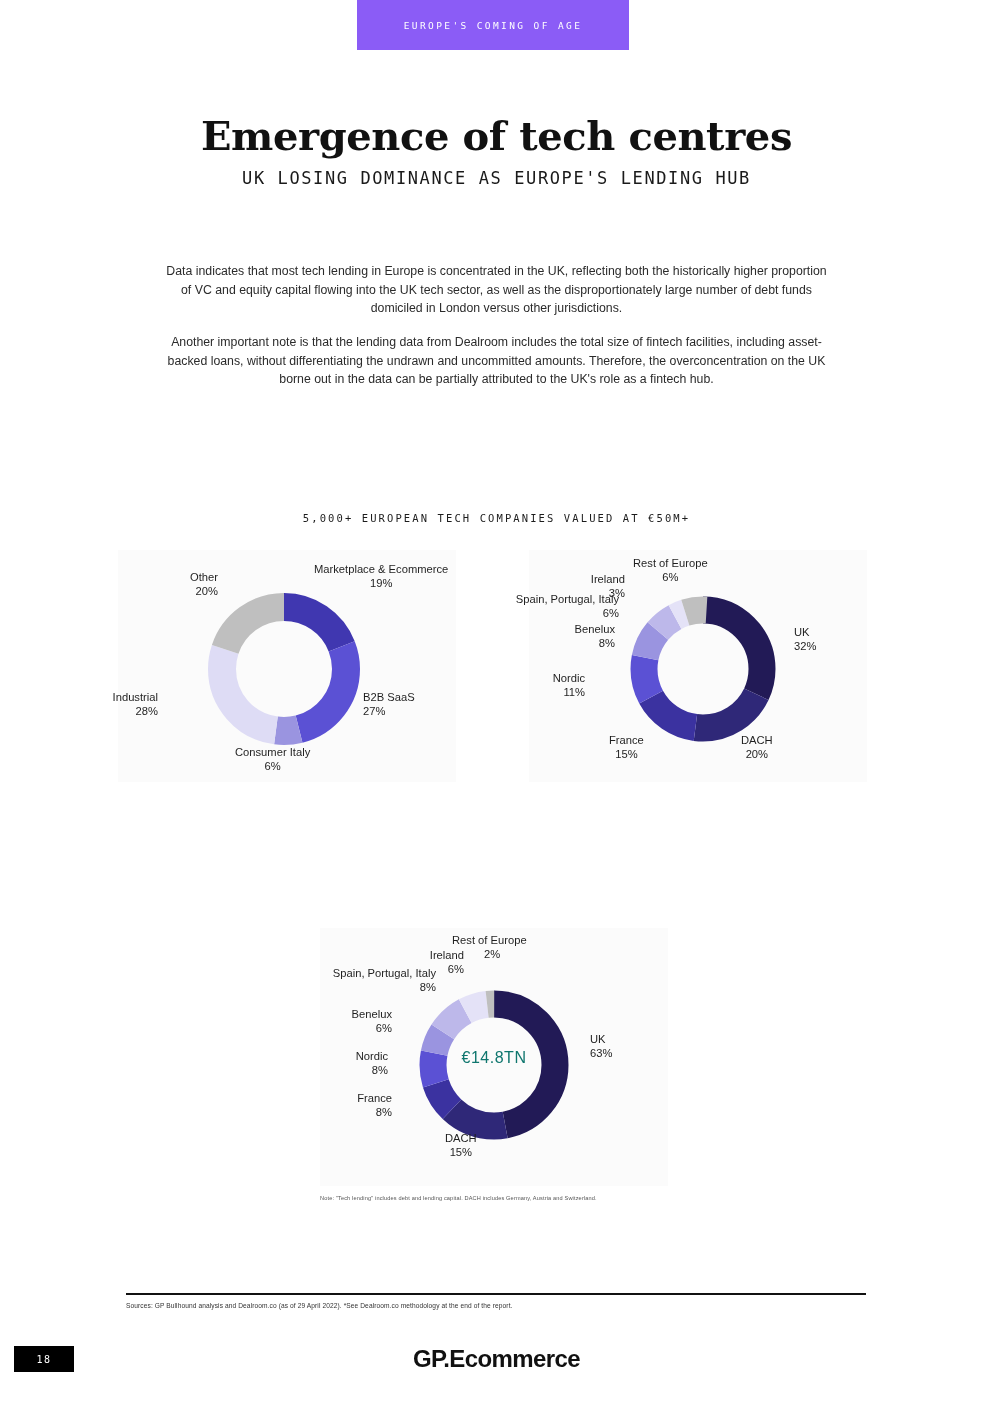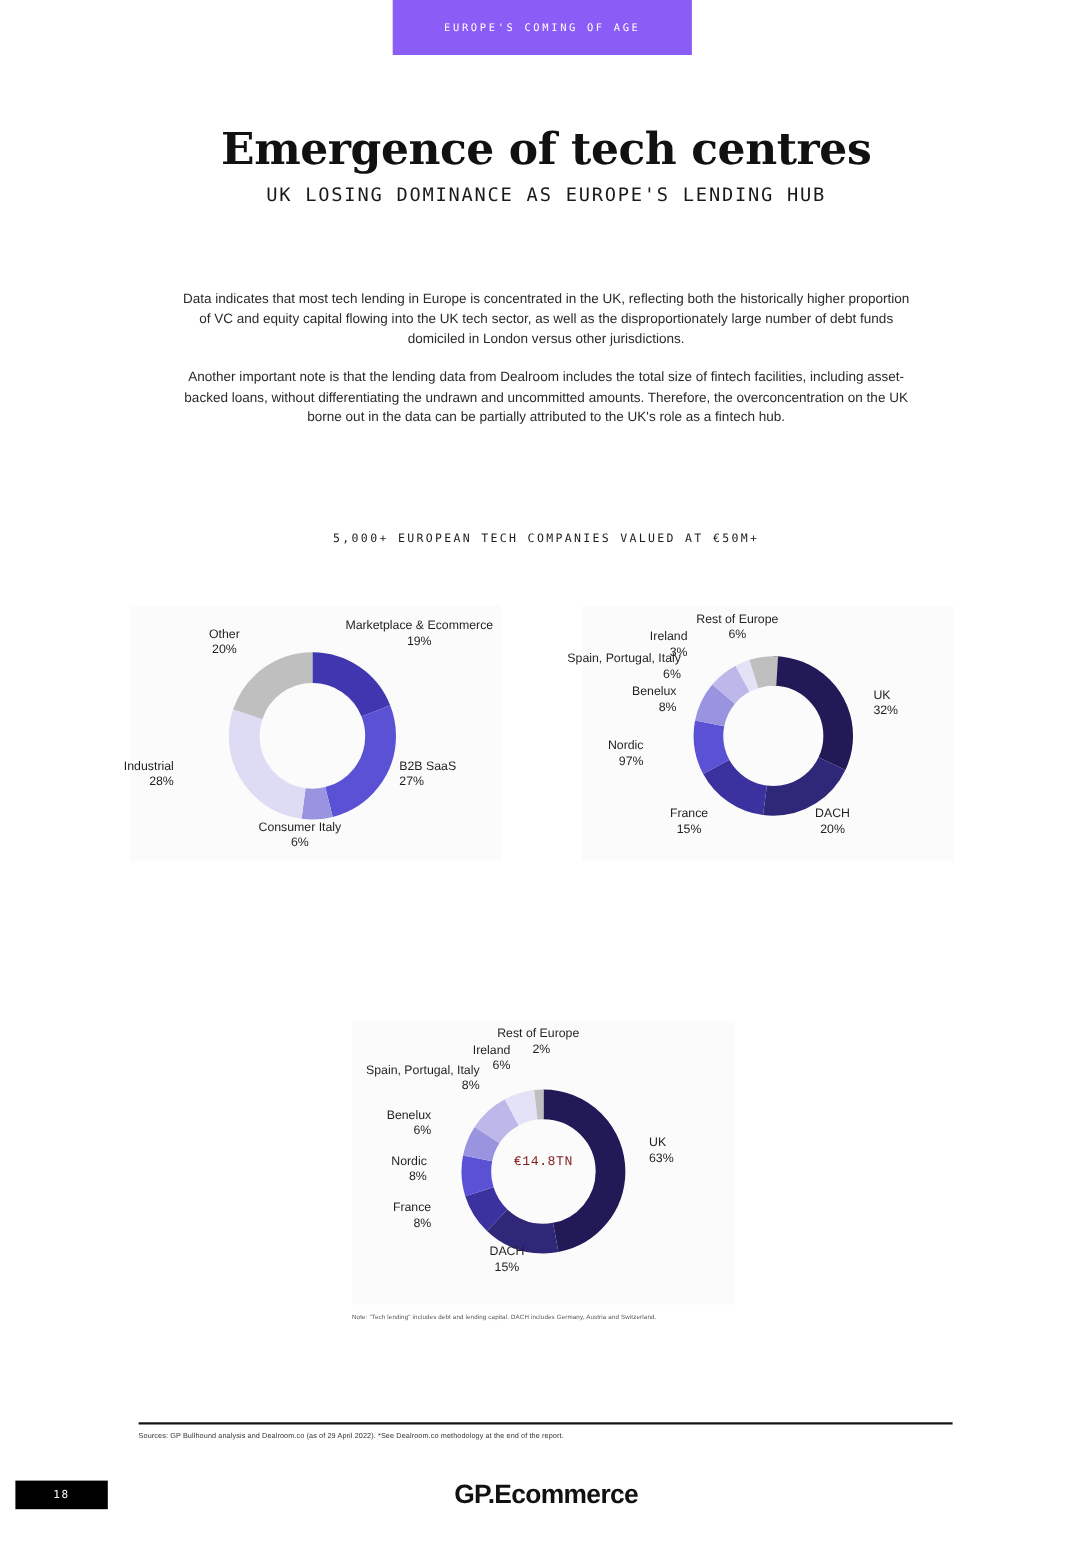--- a/index.html
+++ b/index.html
@@ -37,21 +37,21 @@
   }
   .para.p1{top:262px;}
   .para.p2{top:333px;}
 
   
   .cap{
     position:absolute;width:993px;left:0;text-align:center;
     font-family:"DejaVu Sans Mono","Liberation Mono",monospace;
     font-size:10.5px;letter-spacing:2.1px;color:#1c1c1c;
   }
-  .cap.c1{top:484px;}
+  .cap.c1{top:512px;}
   .cap.c2{top:870px;}
 
   
   .panel{position:absolute;background:#fbfbfb;}
   .panel.pA{left:118px;top:550px;width:338px;height:232px;}
   .panel.pB{left:529px;top:550px;width:338px;height:232px;}
   .panel.pC{left:320px;top:928px;width:348px;height:258px;}
 
   .donut-wrap{position:absolute;}
   .donut{position:absolute;left:0;top:0;}
@@ -60,38 +60,38 @@
     position:absolute;font-size:11.2px;line-height:14px;color:#1f1f1f;
     white-space:nowrap;
   }
   .dlabel .pct{display:block;}
   .dlabel.ctr{text-align:center;}
   .dlabel.rt{text-align:left;}
   .dlabel.lt{text-align:right;}
 
   .centerval{
     position:absolute;text-align:center;
-    font-family:Liberation Mono, monospace;
-    font-size:12px;color:#7f1d1d;letter-spacing:0.5px;
+    font-family:Liberation Sans, sans-serif;
+    font-size:16px;color:#0f766e;letter-spacing:0.5px;
   }
 
   
   .note{
     position:absolute;left:320px;top:1194px;width:310px;
     font-size:5.6px;line-height:8px;color:#555;letter-spacing:0.15px;
   }
 
   
   .rule{position:absolute;left:126px;top:1293px;width:740px;height:2px;background:#111;}
   .sources{
     position:absolute;left:126px;top:1302px;width:760px;
     font-size:6.6px;color:#333;letter-spacing:0.1px;
   }
   .pagebox{
-    position:absolute;left:14px;top:1346px;width:84px;height:26px;background:#000;
+    position:absolute;left:14px;top:1346px;width:60px;height:26px;background:#000;
     display:flex;align-items:center;justify-content:center;
     font-family:"DejaVu Sans Mono","Liberation Mono",monospace;
     font-size:10px;color:#fff;letter-spacing:1.6px;
   }
   .logo{
     position:absolute;left:0;top:1345px;width:993px;text-align:center;
     font-size:24px;font-weight:700;color:#111;letter-spacing:-0.6px;
   }
 </style>
 </head>
@@ -131,21 +131,21 @@
       <span class="pct">27%</span>
     </div>
     <div class="dlabel ctr" style="left:117px;top:195px;">
       <span>Consumer Italy</span>
       <span class="pct">6%</span>
     </div>
     <div class="dlabel lt" style="left:-80px;top:140px;width:120px;">
       <span>Industrial</span>
       <span class="pct">28%</span>
     </div>
-    <div class="dlabel ctr" style="left:72px;top:20px;">
+    <div class="dlabel ctr" style="left:72px;top:20px;text-align:right;">
       <span>Other</span>
       <span class="pct">20%</span>
     </div>
   </div>
 
   <div class="panel pB">
     <div class="donut-wrap" style="left:98px;top:43px;width:152px;height:152px;">
       <svg class="donut" width="152" height="152" viewBox="0 0 152 152">
         <g transform="translate(76,76)">
           <circle r="59" fill="none" stroke-width="27" stroke="#221a56" stroke-dasharray="118.6 252.1" stroke-dashoffset="0" transform="rotate(-90)"></circle>
@@ -167,21 +167,21 @@
     <div class="dlabel ctr" style="left:212px;top:183px;">
       <span>DACH</span>
       <span class="pct">20%</span>
     </div>
     <div class="dlabel ctr" style="left:80px;top:183px;">
       <span>France</span>
       <span class="pct">15%</span>
     </div>
     <div class="dlabel lt" style="left:-10px;top:121px;width:66px;">
       <span>Nordic</span>
-      <span class="pct">97%</span>
+      <span class="pct">11%</span>
     </div>
     <div class="dlabel lt" style="left:0px;top:72px;width:86px;">
       <span>Benelux</span>
       <span class="pct">8%</span>
     </div>
     <div class="dlabel lt" style="left:-40px;top:42px;width:130px;">
       <span>Spain, Portugal, Italy</span>
       <span class="pct">6%</span>
     </div>
     <div class="dlabel lt" style="left:42px;top:22px;width:54px;">

